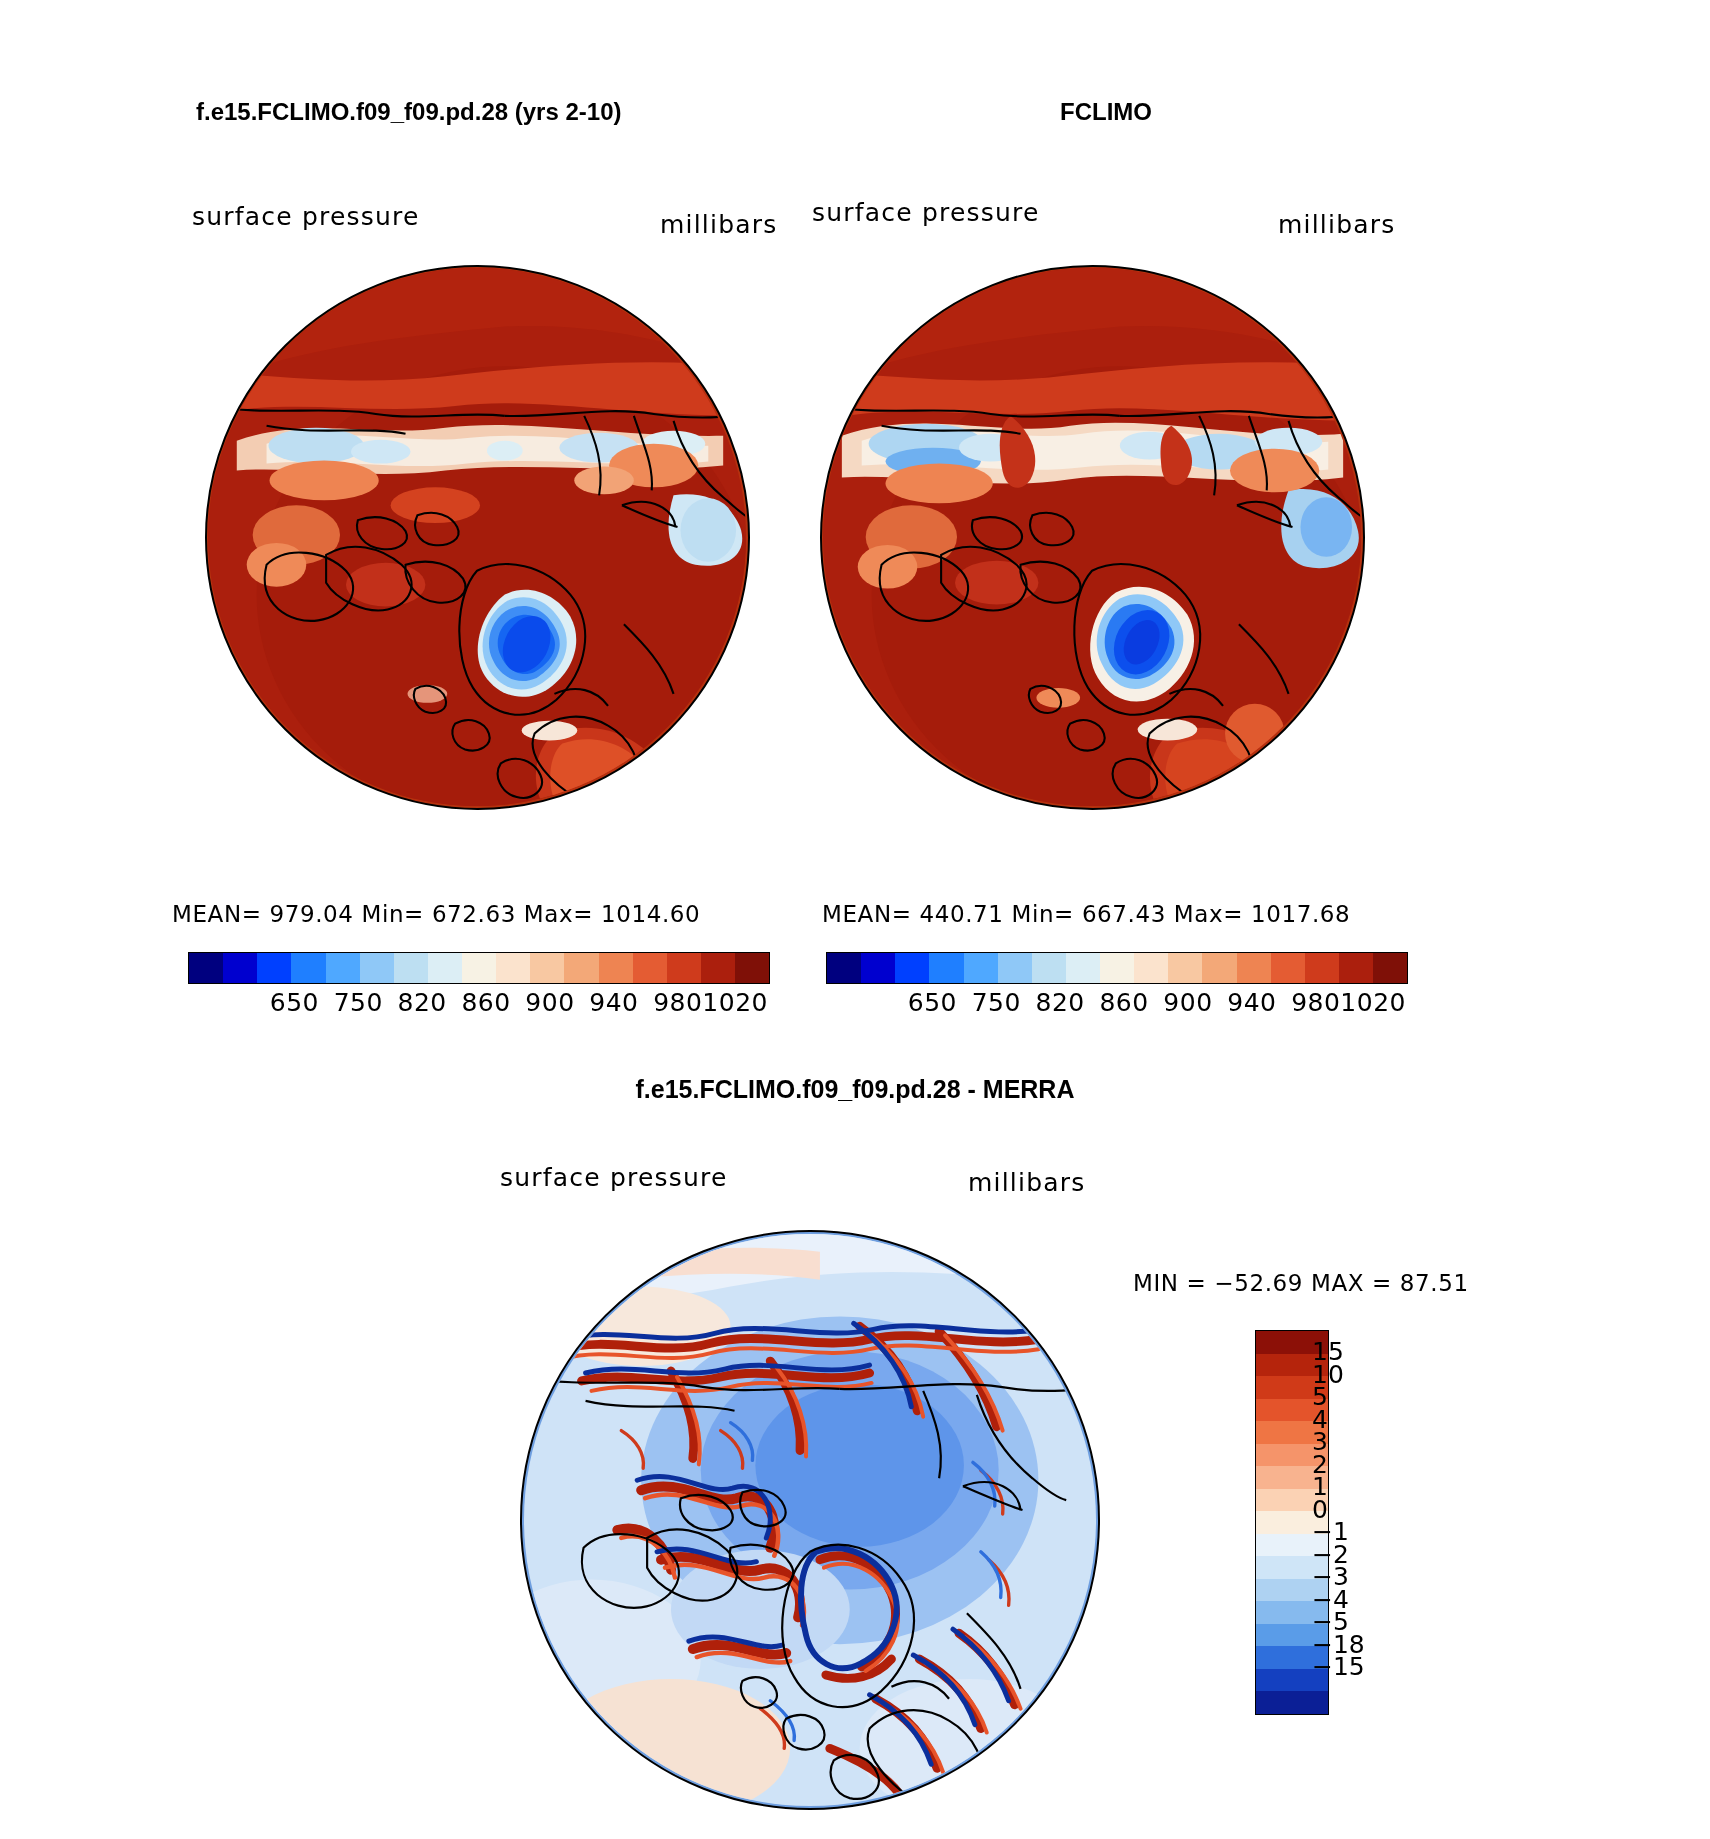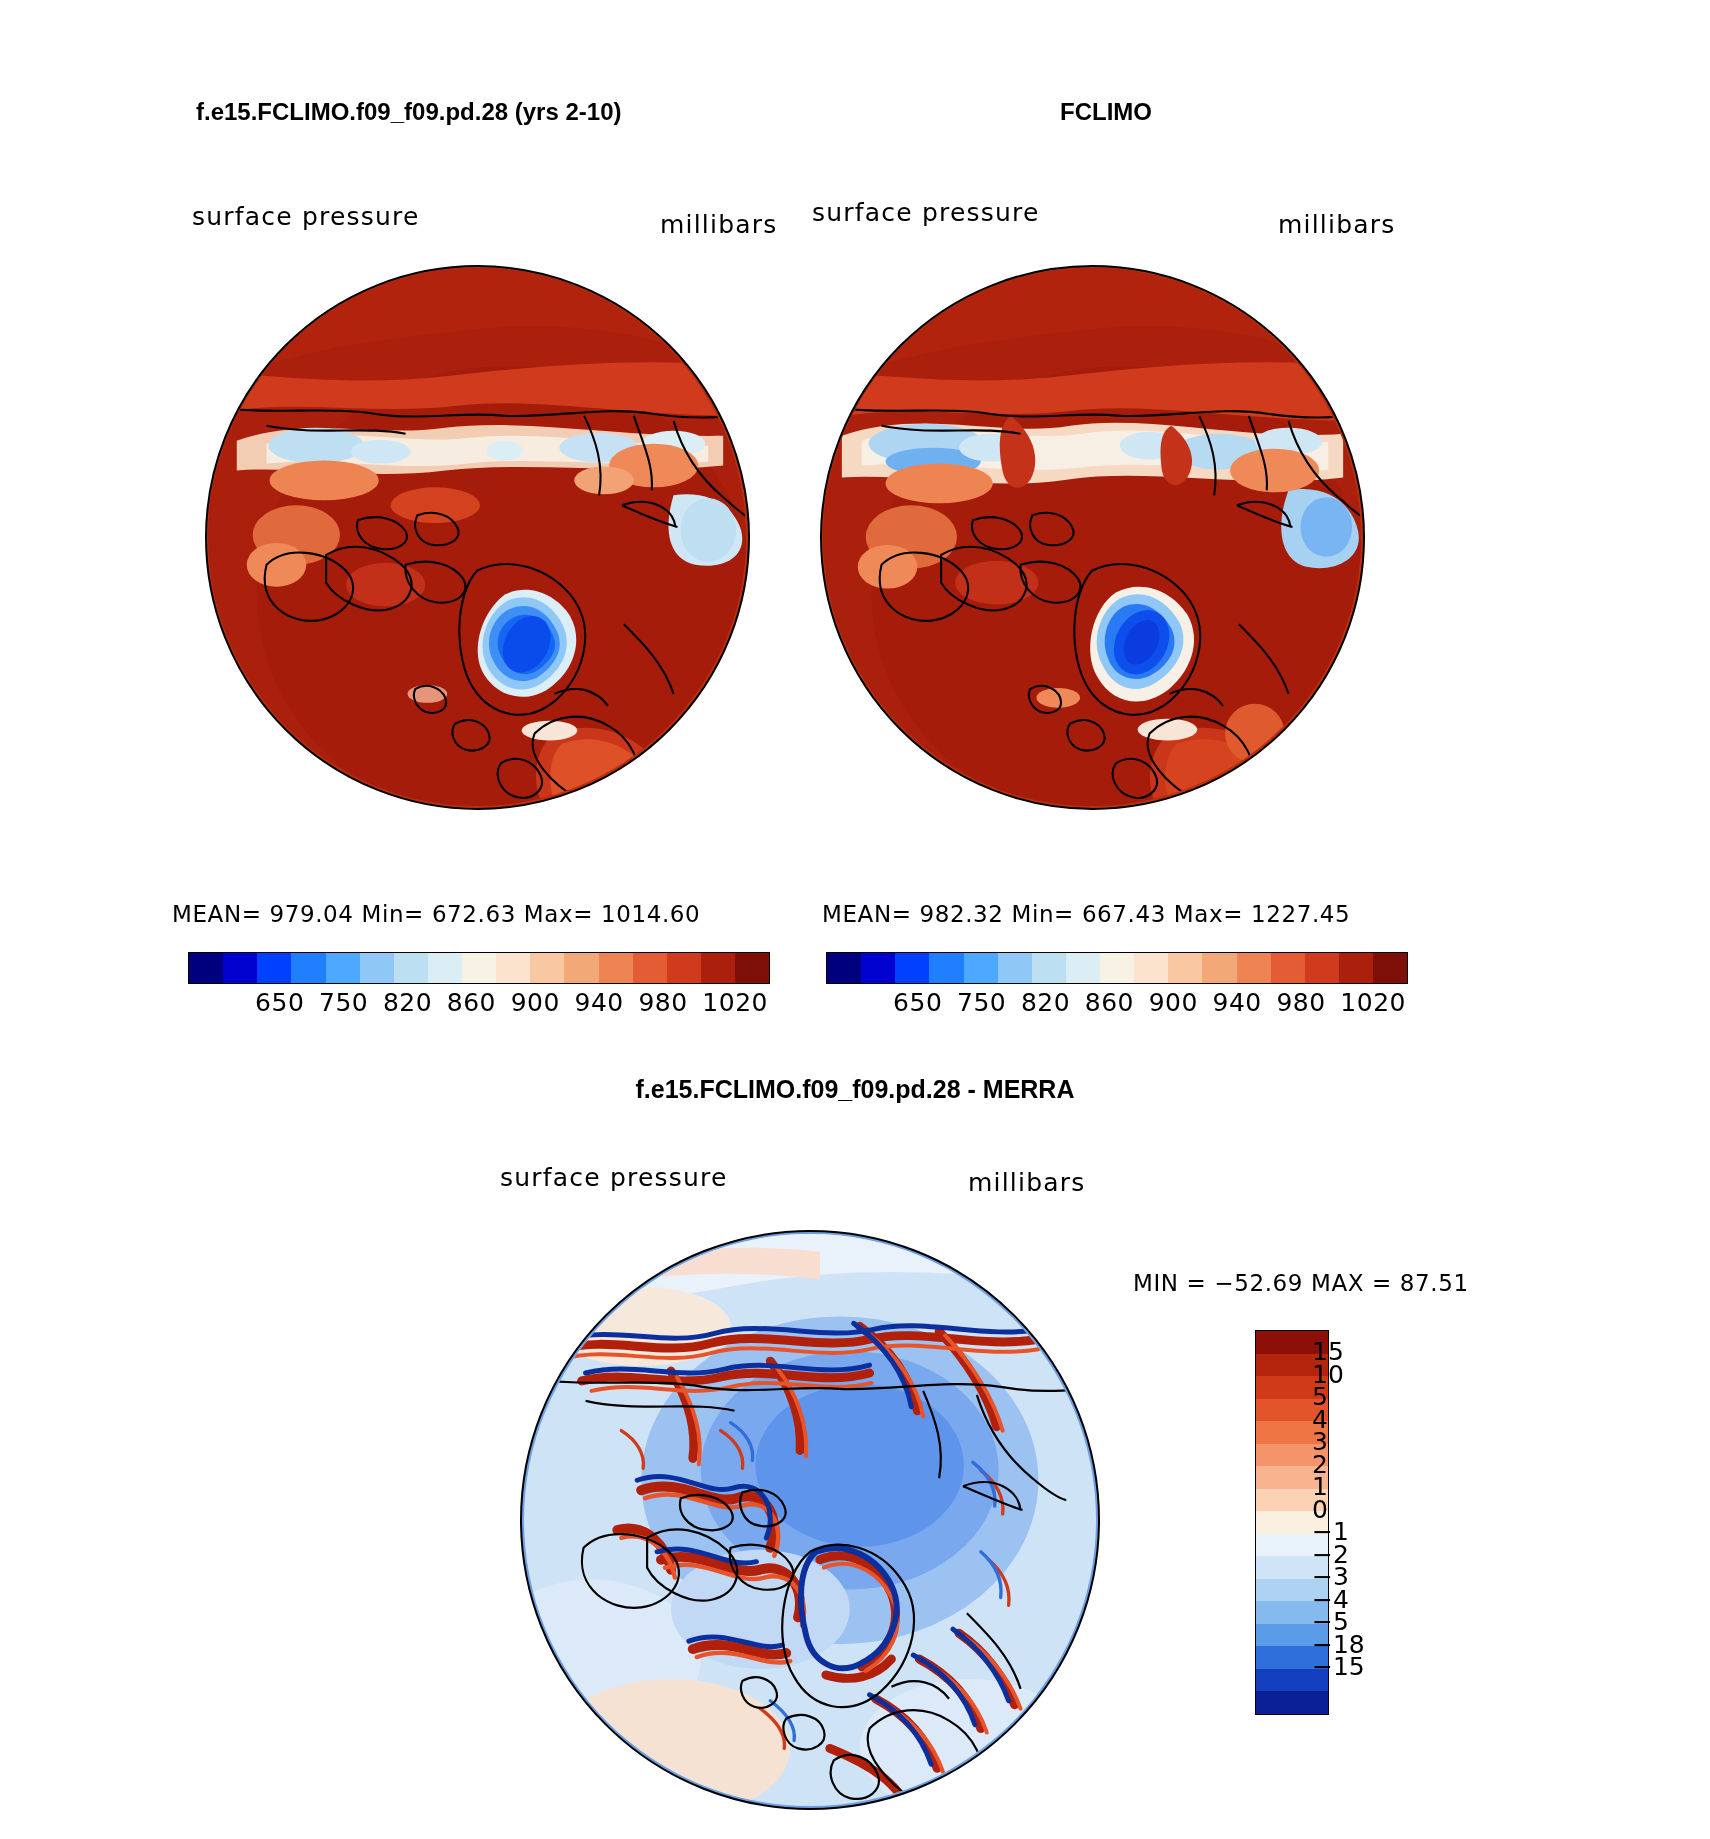--- a/index.html
+++ b/index.html
@@ -86,21 +86,21 @@
   .cbar div { flex: 1 1 0; height: 100%; }
   .cbar-left  { left: 188px; top: 952px; width: 580px; }
   .cbar-right { left: 826px; top: 952px; width: 580px; }
   .cbar-labels {
     position: absolute;
     font-family: "DejaVu Sans", sans-serif;
     font-size: 25px;
     letter-spacing: 0.5px;
     display: flex;
   }
-  .cbar-labels span { text-align: left; }
+  .cbar-labels span { text-align: right; }
   .cbl-left  { left: 188px; top: 988px; width: 580px; }
   .cbl-right { left: 826px; top: 988px; width: 580px; }
 
   
   .vbar {
     position: absolute;
     left: 1255px;
     top: 1330px;
     width: 72px;
     border: 1px solid #000;
@@ -277,21 +277,21 @@
           <path d="M418,240 C440,250 460,258 474,262"></path>
           <path d="M350,430 C372,420 392,426 404,442"></path>
           <path d="M420,360 C440,380 460,400 470,430"></path>
           <path d="M350,540 C366,526 388,524 404,534"></path>
         </g>
       </g>
     </svg>
   </div>
 
   <div class="stats" style="top:901px;left:172px;">MEAN=  979.04   Min=  672.63   Max=  1014.60</div>
-  <div class="stats" style="top:901px;left:822px;">MEAN=  982.32   Min=  667.43   Max=  1227.45</div>
+  <div class="stats" style="top:901px;left:822px;">MEAN=  440.71   Min=  667.43   Max=  1017.68</div>
 
   <div class="cbar cbar-left">
     <div style="background:#00007f"></div>
       <div style="background:#0000cf"></div>
     <div style="background:#0040ff"></div>
       <div style="background:#1f7fff"></div>
     <div style="background:#4fa8ff"></div>
       <div style="background:#8fc8f7"></div>
     <div style="background:#bddff2"></div>
       <div style="background:#dceef5"></div>

